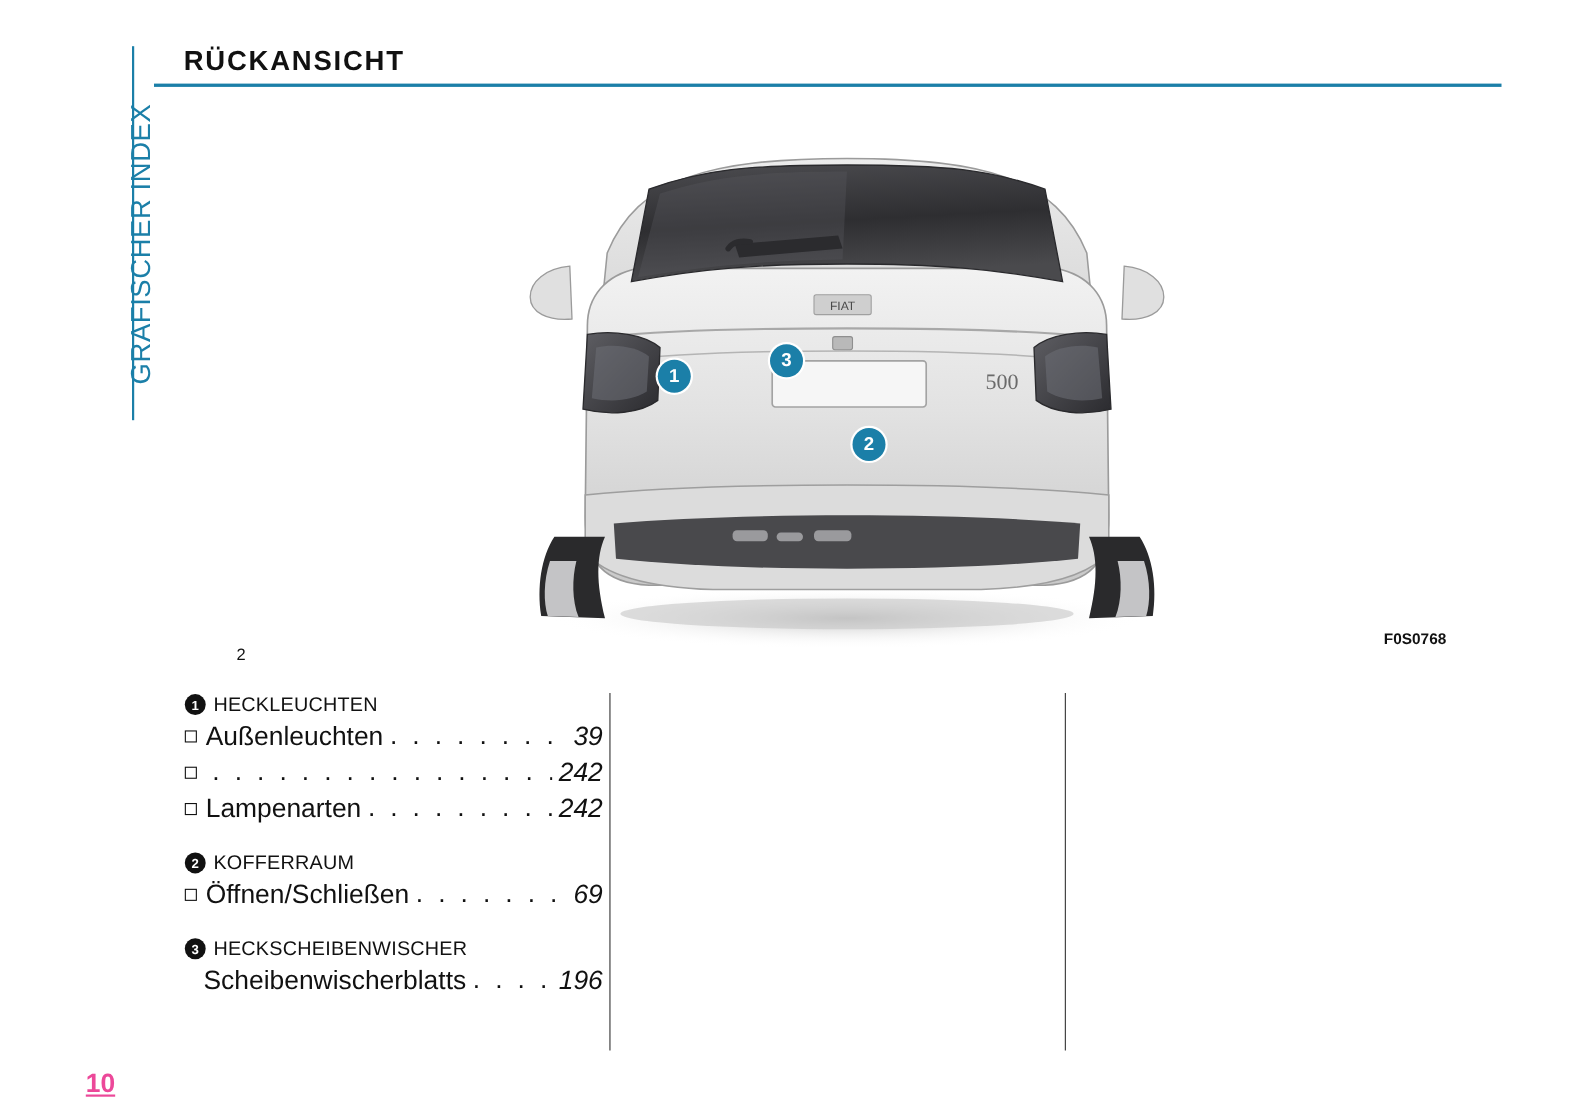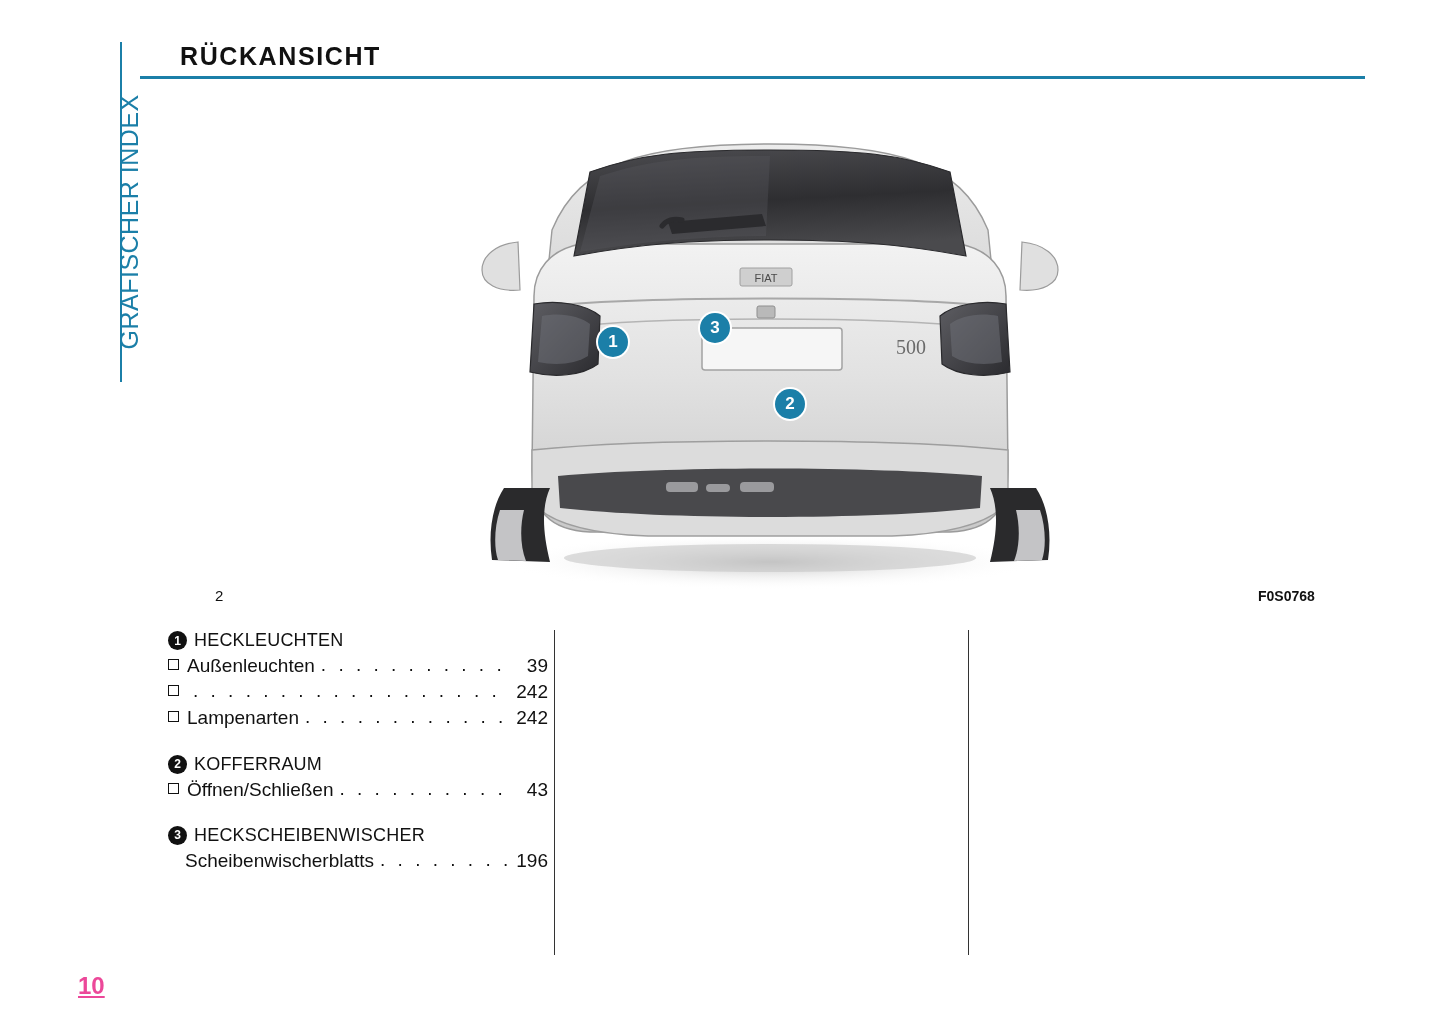--- a/index.html
+++ b/index.html
@@ -45,21 +45,21 @@
     transform-origin: center center;
     font-size: 25px;
     letter-spacing: 0.5px;
     color: #1b7fa8;
     white-space: nowrap;
   }
 
   
   .page-title {
     position: absolute;
-    left: 180px;
+    left: 167px;
     top: 42px;
     font-size: 25px;
     font-weight: bold;
     letter-spacing: 1.6px;
     color: #111;
   }
   .title-rule {
     position: absolute;
     left: 140px;
     top: 76px;
@@ -98,21 +98,21 @@
   .fig-caption-num {
     position: absolute;
     left: 215px;
     top: 587px;
     font-size: 15px;
     color: #111;
   }
   .fig-code {
     position: absolute;
     left: 1258px;
-    top: 588px;
+    top: 572px;
     font-size: 14px;
     font-weight: bold;
     color: #111;
   }
 
   
   .legend {
     position: absolute;
     left: 168px;
     top: 630px;
@@ -159,21 +159,21 @@
   }
   .group-title {
     font-size: 18px;
     letter-spacing: 0.2px;
     color: #111;
   }
 
   .entry {
     display: flex;
     align-items: baseline;
-    font-size: 19px;
+    font-size: 24px;
     line-height: 1.38;
     color: #111;
   }
   .sq {
     flex: 0 0 auto;
     width: 9px;
     height: 9px;
     border: 1.6px solid #111;
     margin-right: 8px;
     position: relative;
@@ -187,20 +187,21 @@
     white-space: nowrap;
     letter-spacing: 3.5px;
     color: #111;
     position: relative;
     top: -1px;
   }
   .page-no {
     flex: 0 0 auto;
     text-align: right;
     min-width: 34px;
+    font-style: italic;
   }
   .entry.cont {
     padding-left: 17px;
   }
 
   
   .folio {
     position: absolute;
     left: 78px;
     top: 972px;
@@ -347,21 +348,21 @@
 
       <div class="group">
         <div class="group-head">
           <span class="bullet-num">2</span>
           <span class="group-title">KOFFERRAUM</span>
         </div>
         <div class="entry">
           <span class="sq"></span>
           <span class="entry-label">Öffnen/Schließen</span>
           <span class="dots">. . . . . . . . . . . . . . . . . . . . . . . . .</span>
-          <span class="page-no">43</span>
+          <span class="page-no">69</span>
         </div>
       </div>
 
       <div class="group">
         <div class="group-head">
           <span class="bullet-num">3</span>
           <span class="group-title">HECKSCHEIBENWISCHER</span>
         </div>
         <div class="entry cont">
           <span class="entry-label">Scheibenwischerblatts</span>

